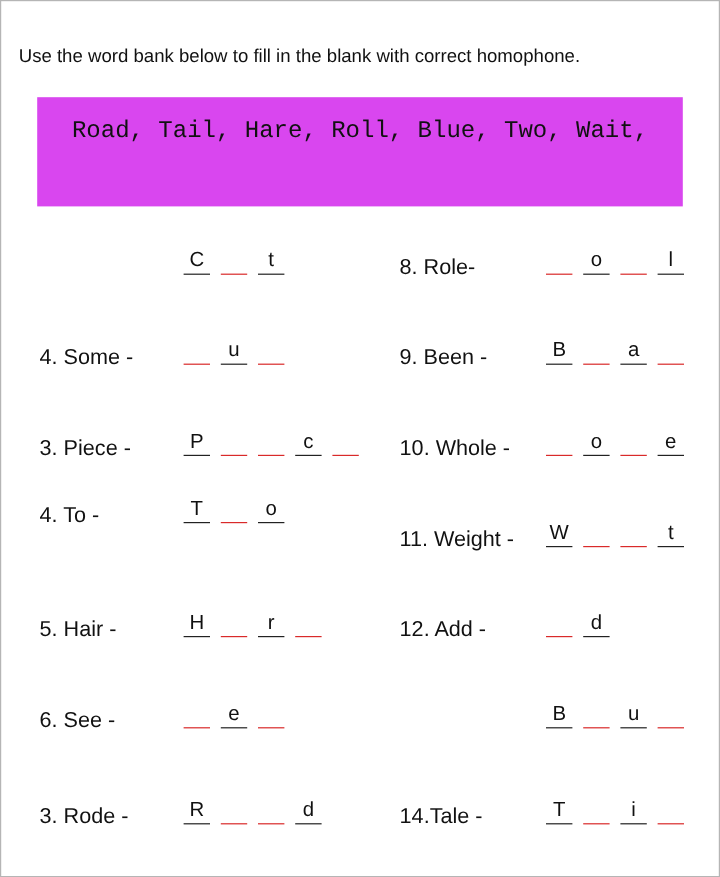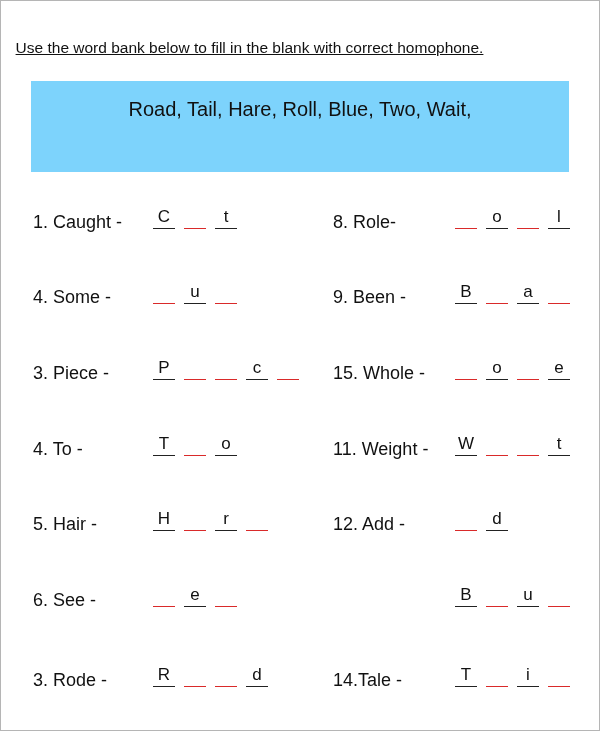--- a/index.html
+++ b/index.html
@@ -7,25 +7,26 @@
     width: 600px; height: 731px; background: #ffffff;
     font-family: "Liberation Sans", sans-serif; color: #111;
     position: relative; overflow: hidden;
   }
   .frame {
     position: absolute; left: 0; top: 0; width: 598px; height: 729px;
     border: 1px solid #b5b5b5;
   }
   .instructions {
     position: absolute; left: 0; width: 499px; top: 39px;
-    text-align: center; font-size: 15.5px; color: #111; text-decoration: underline;
+    text-align: center; font-size: 15.5px; color: #111;
   }
   .bank {
     position: absolute; left: 31px; top: 81px; width: 538px; height: 91px;
-    background: #7dd3fc;
+    background: #d946ef;
+    font-family: Liberation Mono, monospace;
   }
   .bank-line {
     position: absolute; left: 0; width: 100%; text-align: center;
     font-size: 20px; color: #111;
   }
   .bank-line.l1 { top: 17px; }
   .bank-line.l2 { top: 52px; }
   .item { position: absolute; height: 28px; }
   .label {
     position: absolute; left: 0; bottom: 0; font-size: 18px; white-space: nowrap;
@@ -44,21 +45,20 @@
 <div class="frame"></div>
 
 <div class="instructions">Use the word bank below to fill in the blank with correct homophone.</div>
 
 <div class="bank">
   <div class="bank-line l1">Road, Tail, Hare, Roll, Blue, Two, Wait,</div>
 </div>
 
 <div id="items">
     <div class="item" style="top: 205px; left: 33px; width: 280px;">
-      <span class="label">1. Caught -</span>
       <div class="blanks" style="left: 120px;">
         <span class="blank">C</span>
         <span class="blank missing"></span>
         <span class="blank">t</span>
       </div>
     </div>
     <div class="item" style="top: 280px; left: 33px; width: 280px;">
       <span class="label">4. Some -</span>
       <div class="blanks" style="left: 120px;">
         <span class="blank missing"></span>
@@ -69,21 +69,21 @@
     <div class="item" style="top: 356px; left: 33px; width: 280px;">
       <span class="label">3. Piece -</span>
       <div class="blanks" style="left: 120px;">
         <span class="blank">P</span>
         <span class="blank missing"></span>
         <span class="blank missing"></span>
         <span class="blank">c</span>
         <span class="blank missing"></span>
       </div>
     </div>
-    <div class="item" style="top: 432px; left: 33px; width: 280px;">
+    <div class="item" style="top: 412px; left: 33px; width: 280px;">
       <span class="label">4. To -</span>
       <div class="blanks" style="left: 120px;">
         <span class="blank">T</span>
         <span class="blank missing"></span>
         <span class="blank">o</span>
       </div>
     </div>
     <div class="item" style="top: 507px; left: 33px; width: 280px;">
       <span class="label">5. Hair -</span>
       <div class="blanks" style="left: 120px;">
@@ -122,21 +122,21 @@
     <div class="item" style="top: 280px; left: 333px; width: 260px;">
       <span class="label">9. Been -</span>
       <div class="blanks" style="left: 122px;">
         <span class="blank">B</span>
         <span class="blank missing"></span>
         <span class="blank">a</span>
         <span class="blank missing"></span>
       </div>
     </div>
     <div class="item" style="top: 356px; left: 333px; width: 260px;">
-      <span class="label">15. Whole -</span>
+      <span class="label">10. Whole -</span>
       <div class="blanks" style="left: 122px;">
         <span class="blank missing"></span>
         <span class="blank">o</span>
         <span class="blank missing"></span>
         <span class="blank">e</span>
       </div>
     </div>
     <div class="item" style="top: 432px; left: 333px; width: 260px;">
       <span class="label">11. Weight -</span>
       <div class="blanks" style="left: 122px;">

